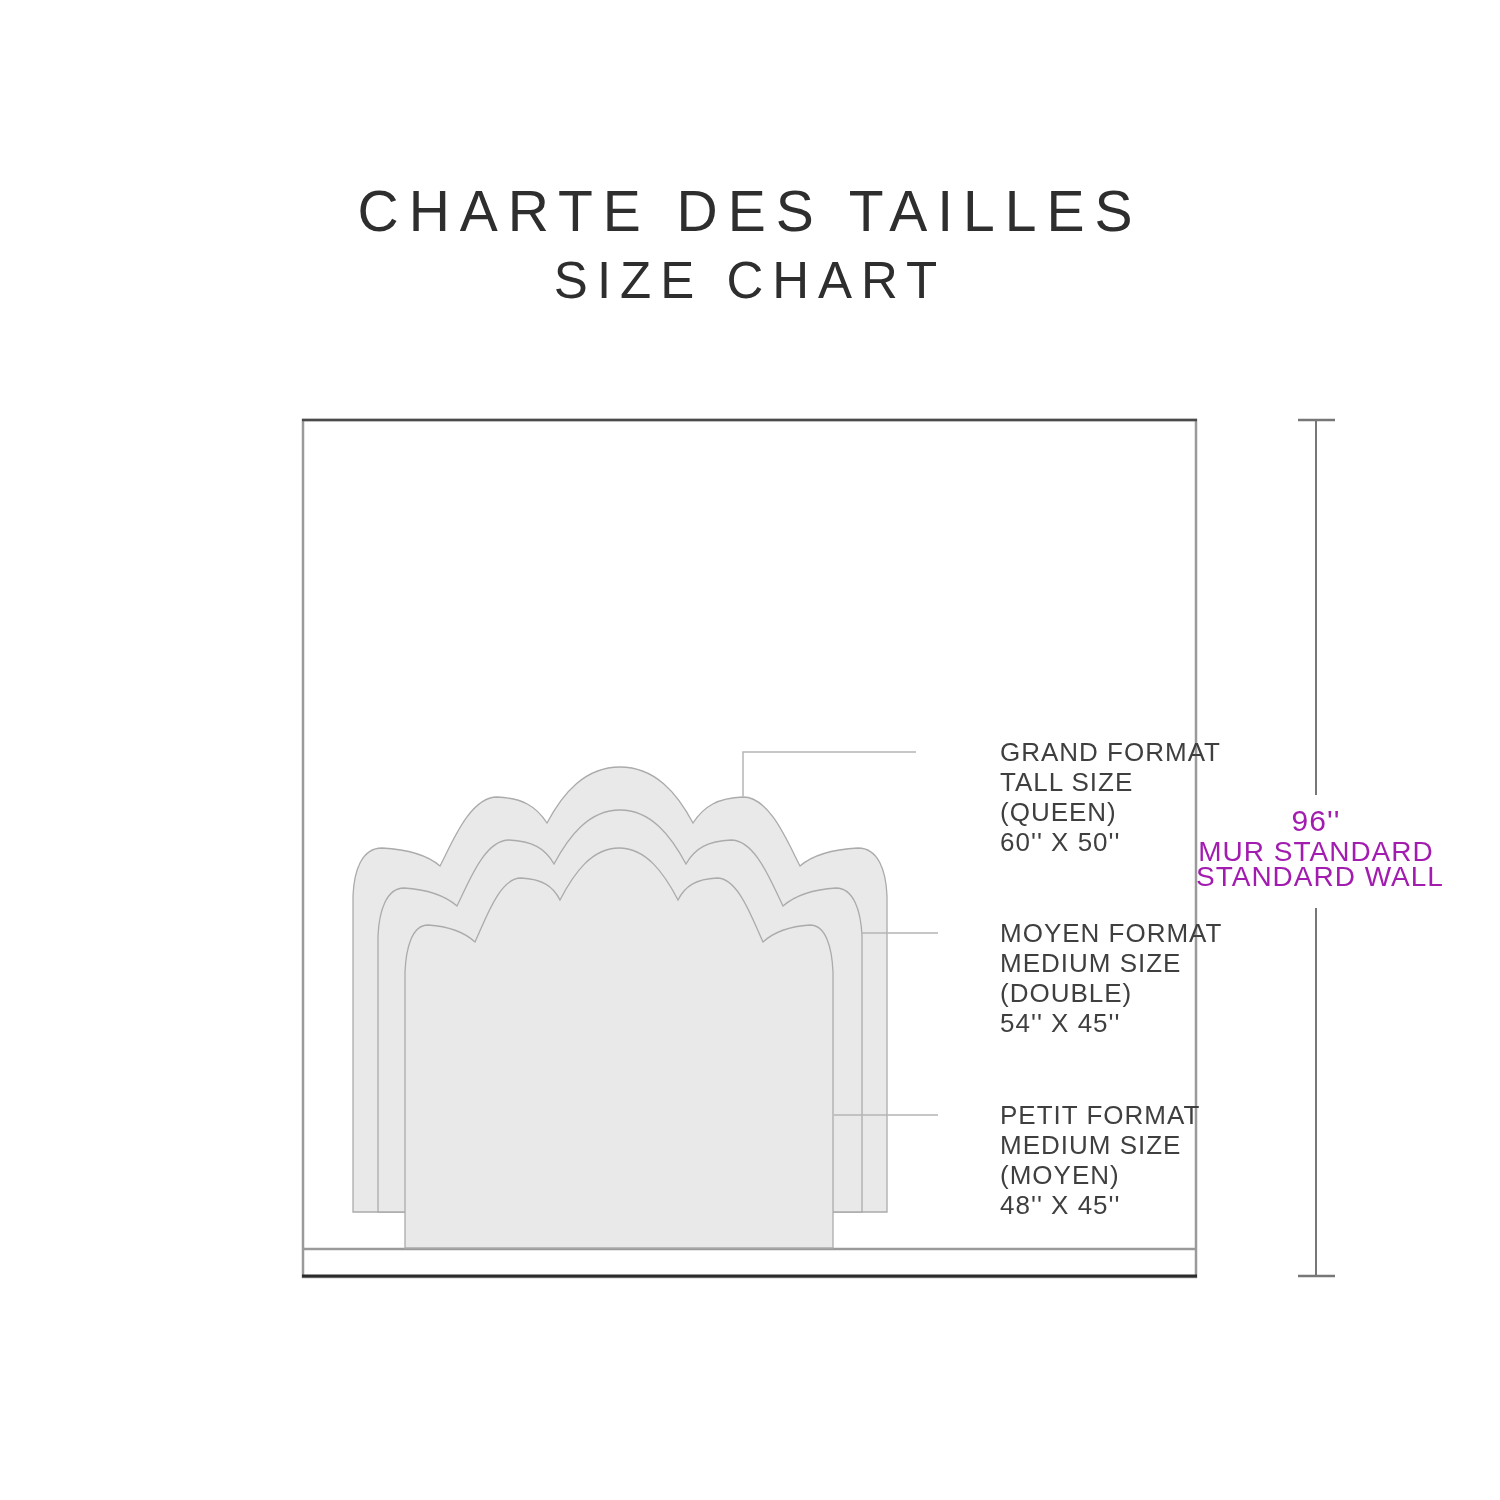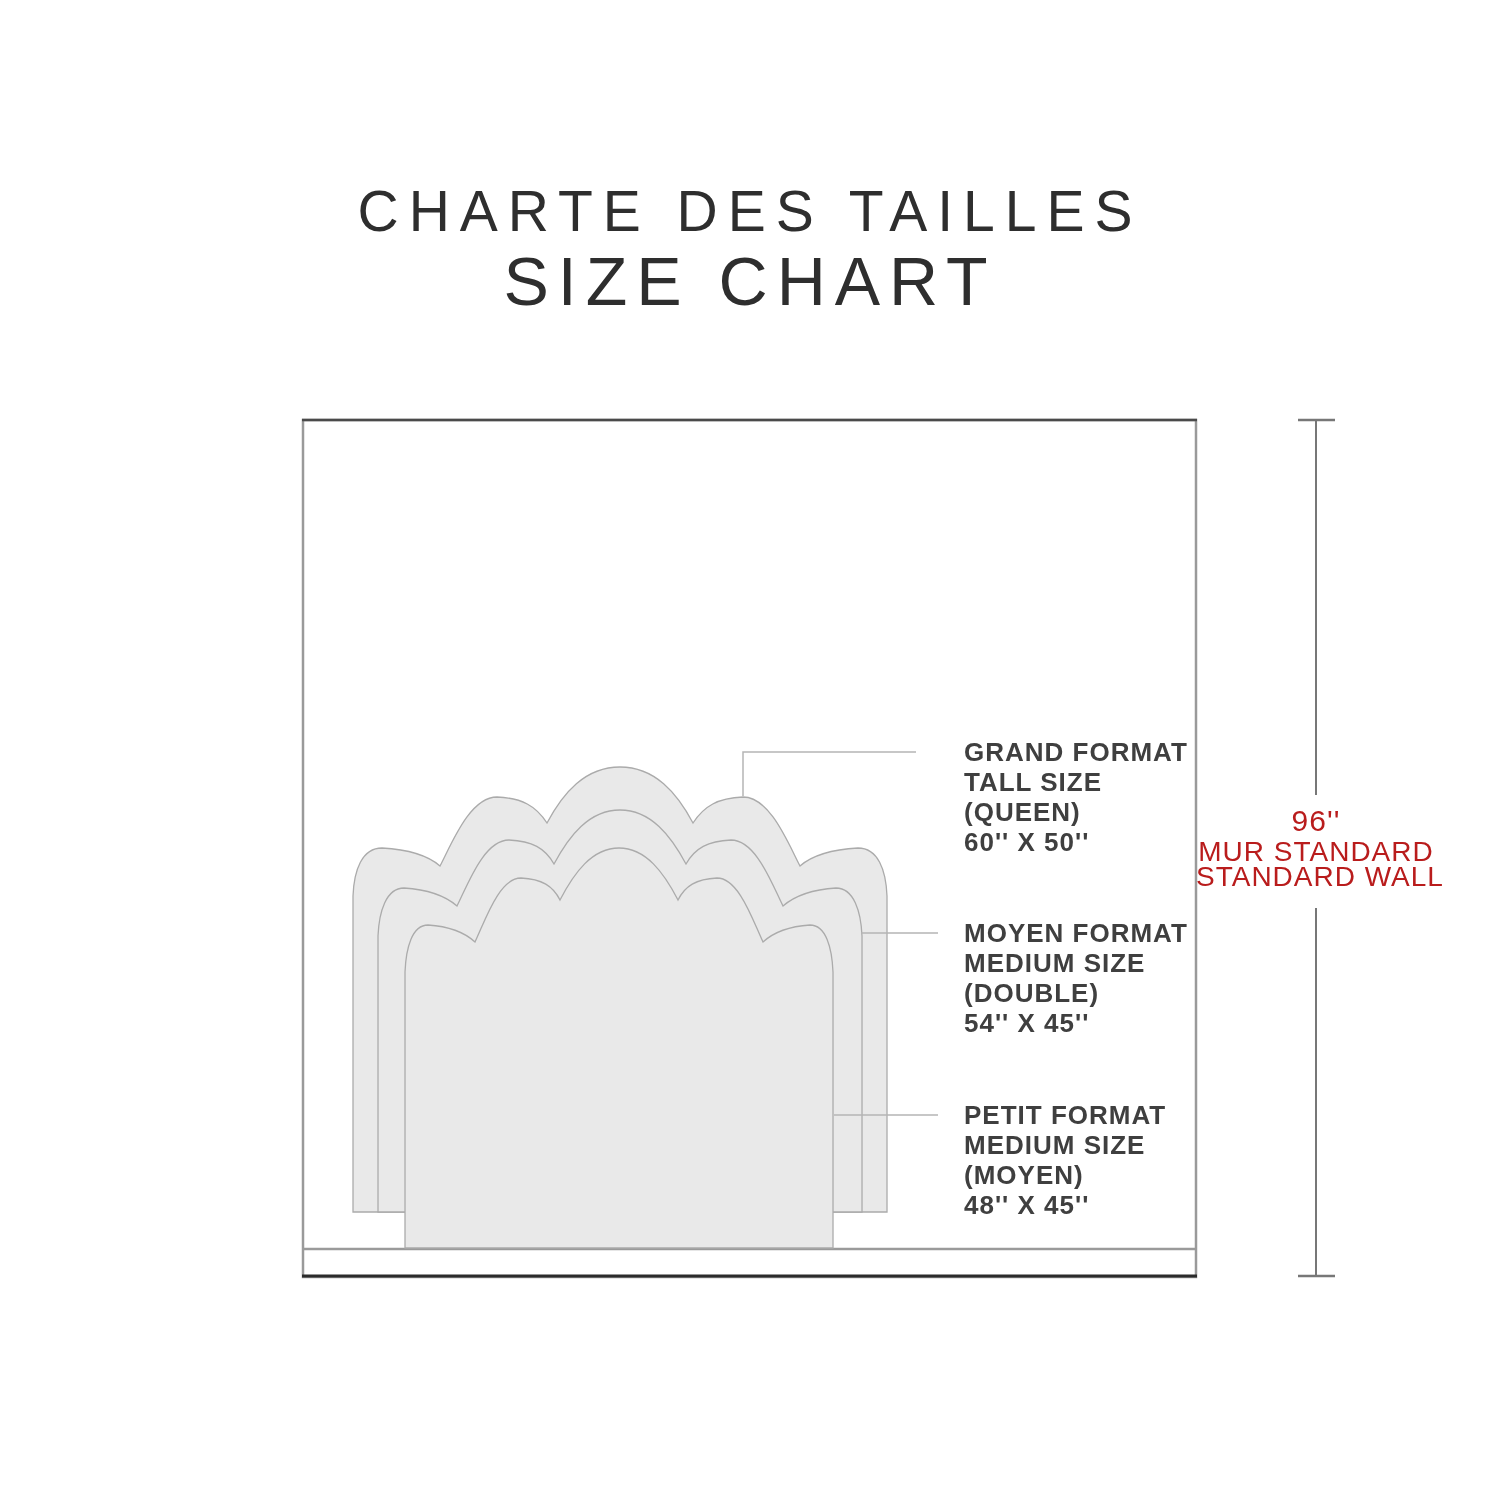--- a/index.html
+++ b/index.html
@@ -5,34 +5,34 @@
   html,body{margin:0;padding:0;background:#ffffff;}
   body{width:1500px;height:1500px;font-family:"Liberation Sans", sans-serif;}
   .canvas{position:relative;width:1500px;height:1500px;background:#ffffff;overflow:hidden;}
   svg.diagram{position:absolute;left:0;top:0;width:1500px;height:1500px;}
 
   .title-block{
     position:absolute;left:0;top:176px;width:1500px;text-align:center;
     color:#2e2e2e;font-weight:300;line-height:70px;
   }
   .title-line1{font-size:57px;letter-spacing:10px;}
-  .title-line2{font-size:68px;letter-spacing:9px;}
+  .title-line2{font-size:51px;letter-spacing:9px;}
 
   .size-label{
-    position:absolute;left:964px;width:300px;
-    color:#3f3f3f;font-size:26px;font-weight:700;line-height:30px;letter-spacing:1px;
+    position:absolute;left:1000px;width:300px;
+    color:#3f3f3f;font-size:26px;font-weight:400;line-height:30px;letter-spacing:1px;
   }
   .size-label div{white-space:nowrap;}
   .label-tall{top:737px;}
   .label-medium{top:918px;}
   .label-small{top:1100px;}
 
   .wall-measure-label{
     position:absolute;left:1196px;top:803px;width:240px;text-align:center;
-    color:#b91c1c;font-weight:300;
+    color:#a21caf;font-weight:300;
   }
   .wall-measure-value{font-size:30px;line-height:36px;letter-spacing:1px;}
   .wall-measure-sub{font-size:28px;line-height:25px;letter-spacing:1px;white-space:nowrap;}
 </style>
 </head>
 <body>
 
 <div class="canvas">
 
   <svg class="diagram" viewBox="0 0 1500 1500">

